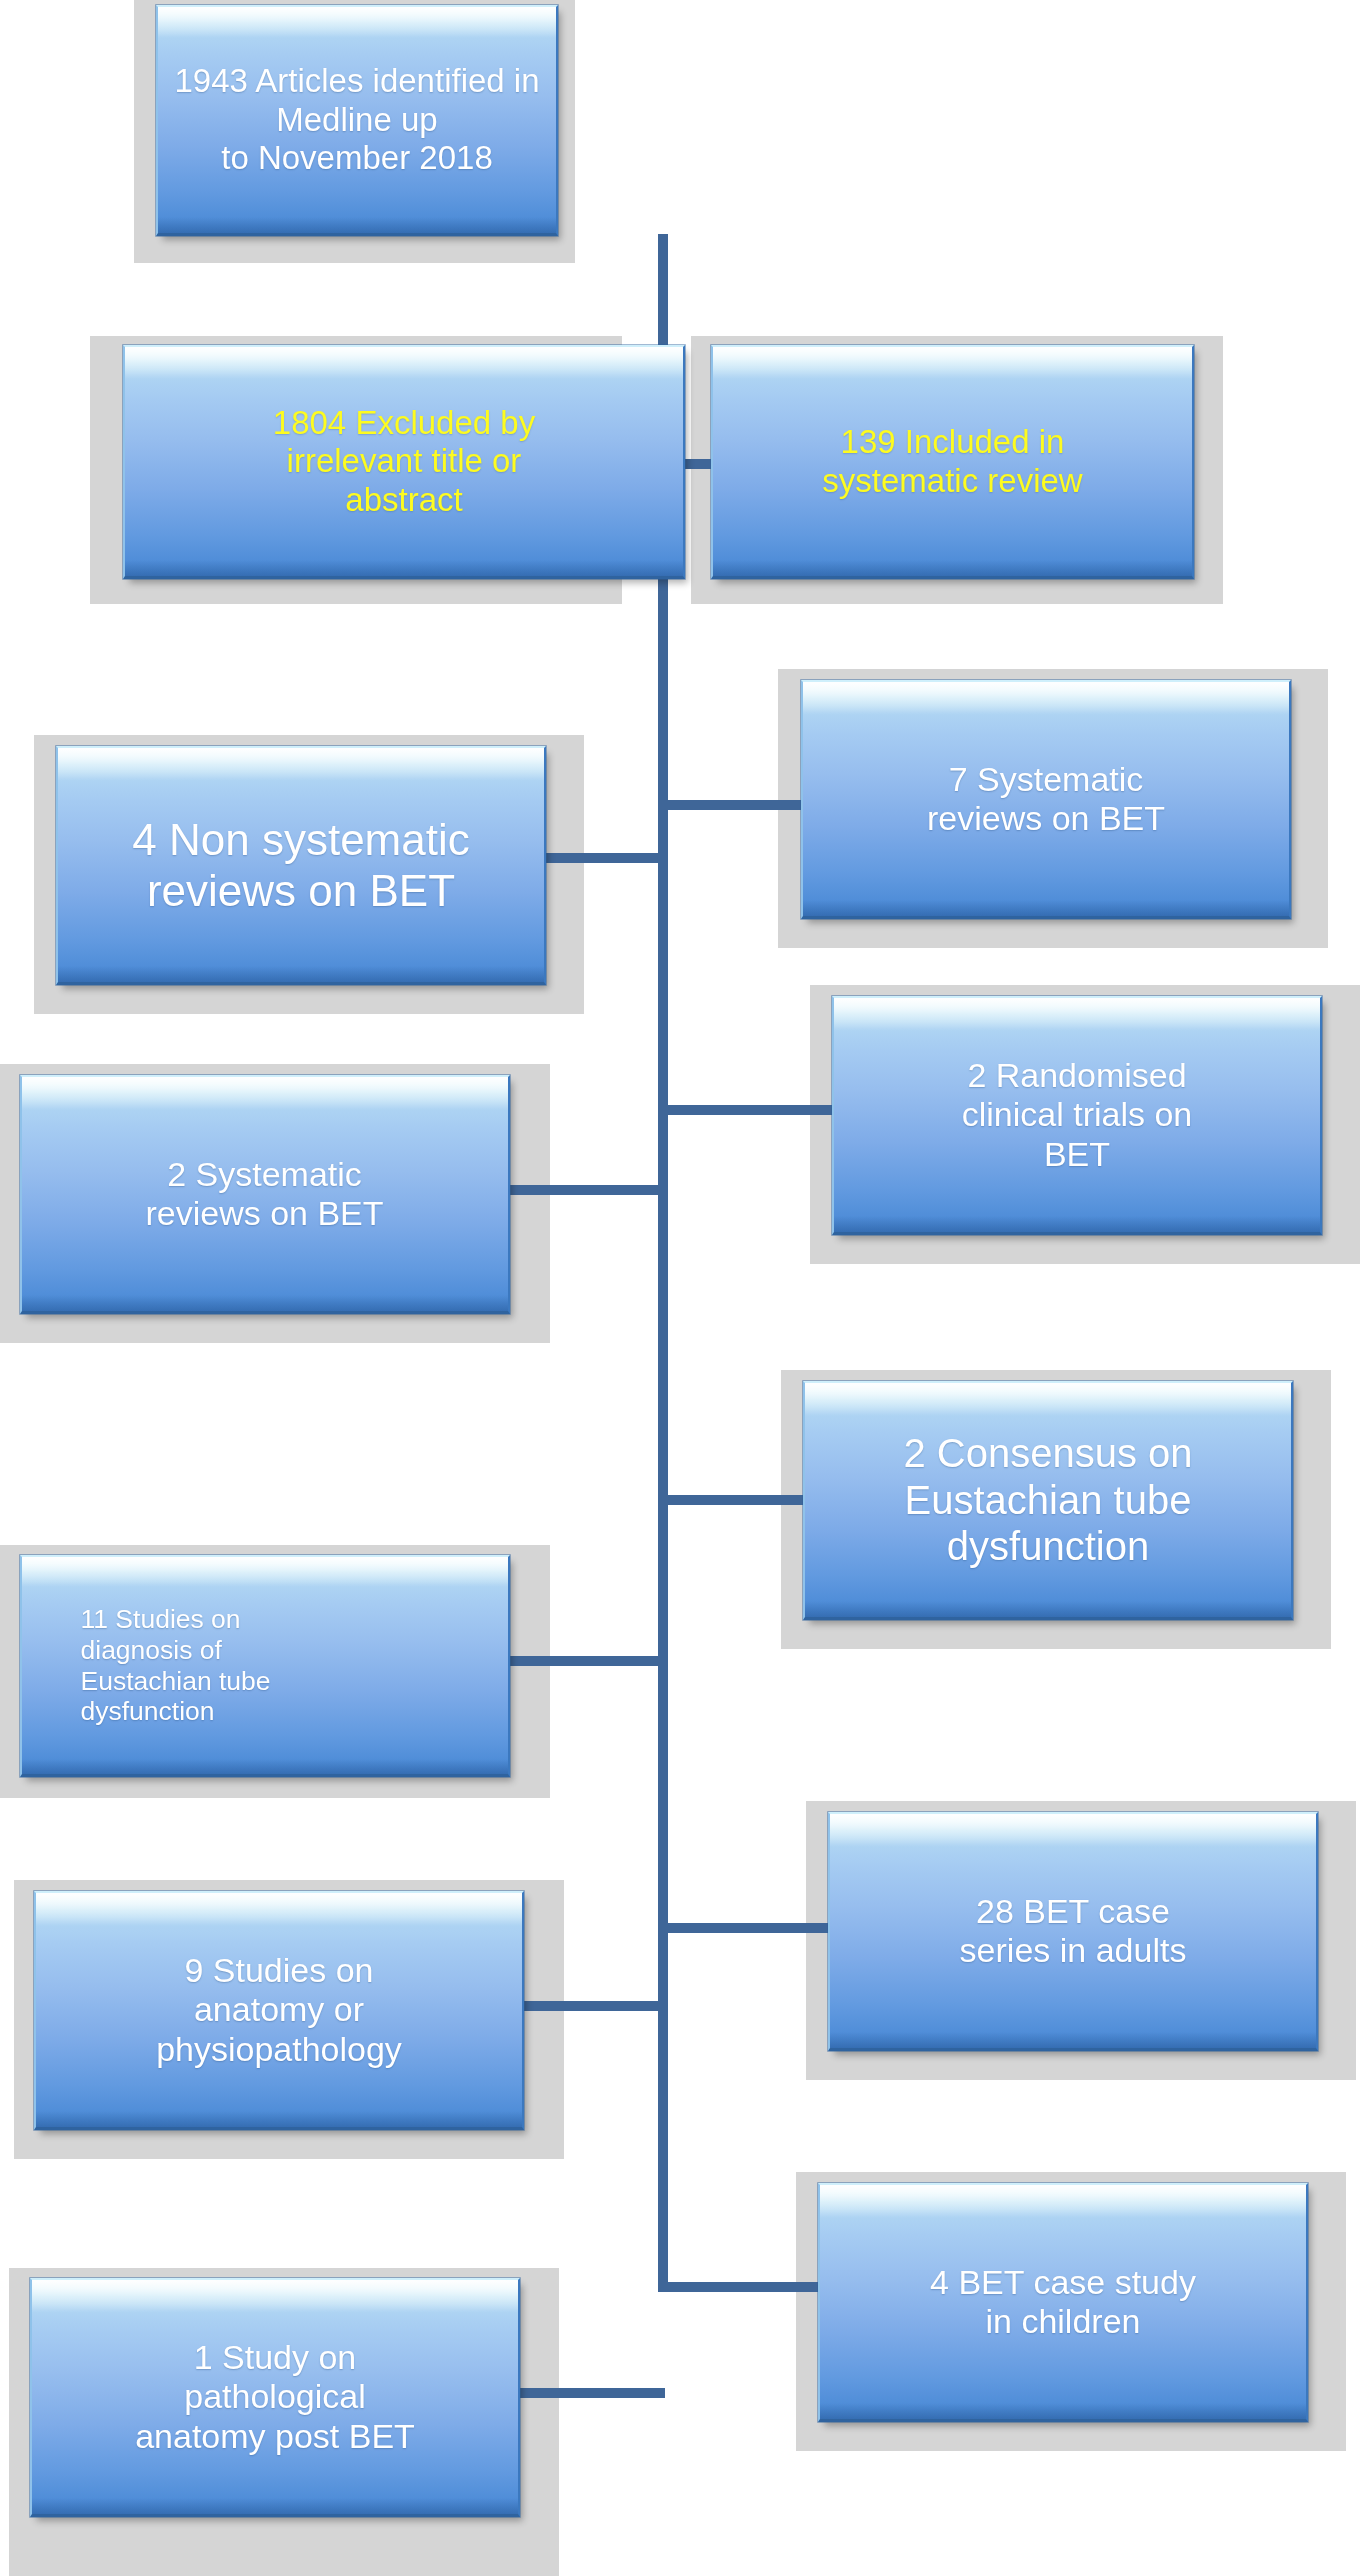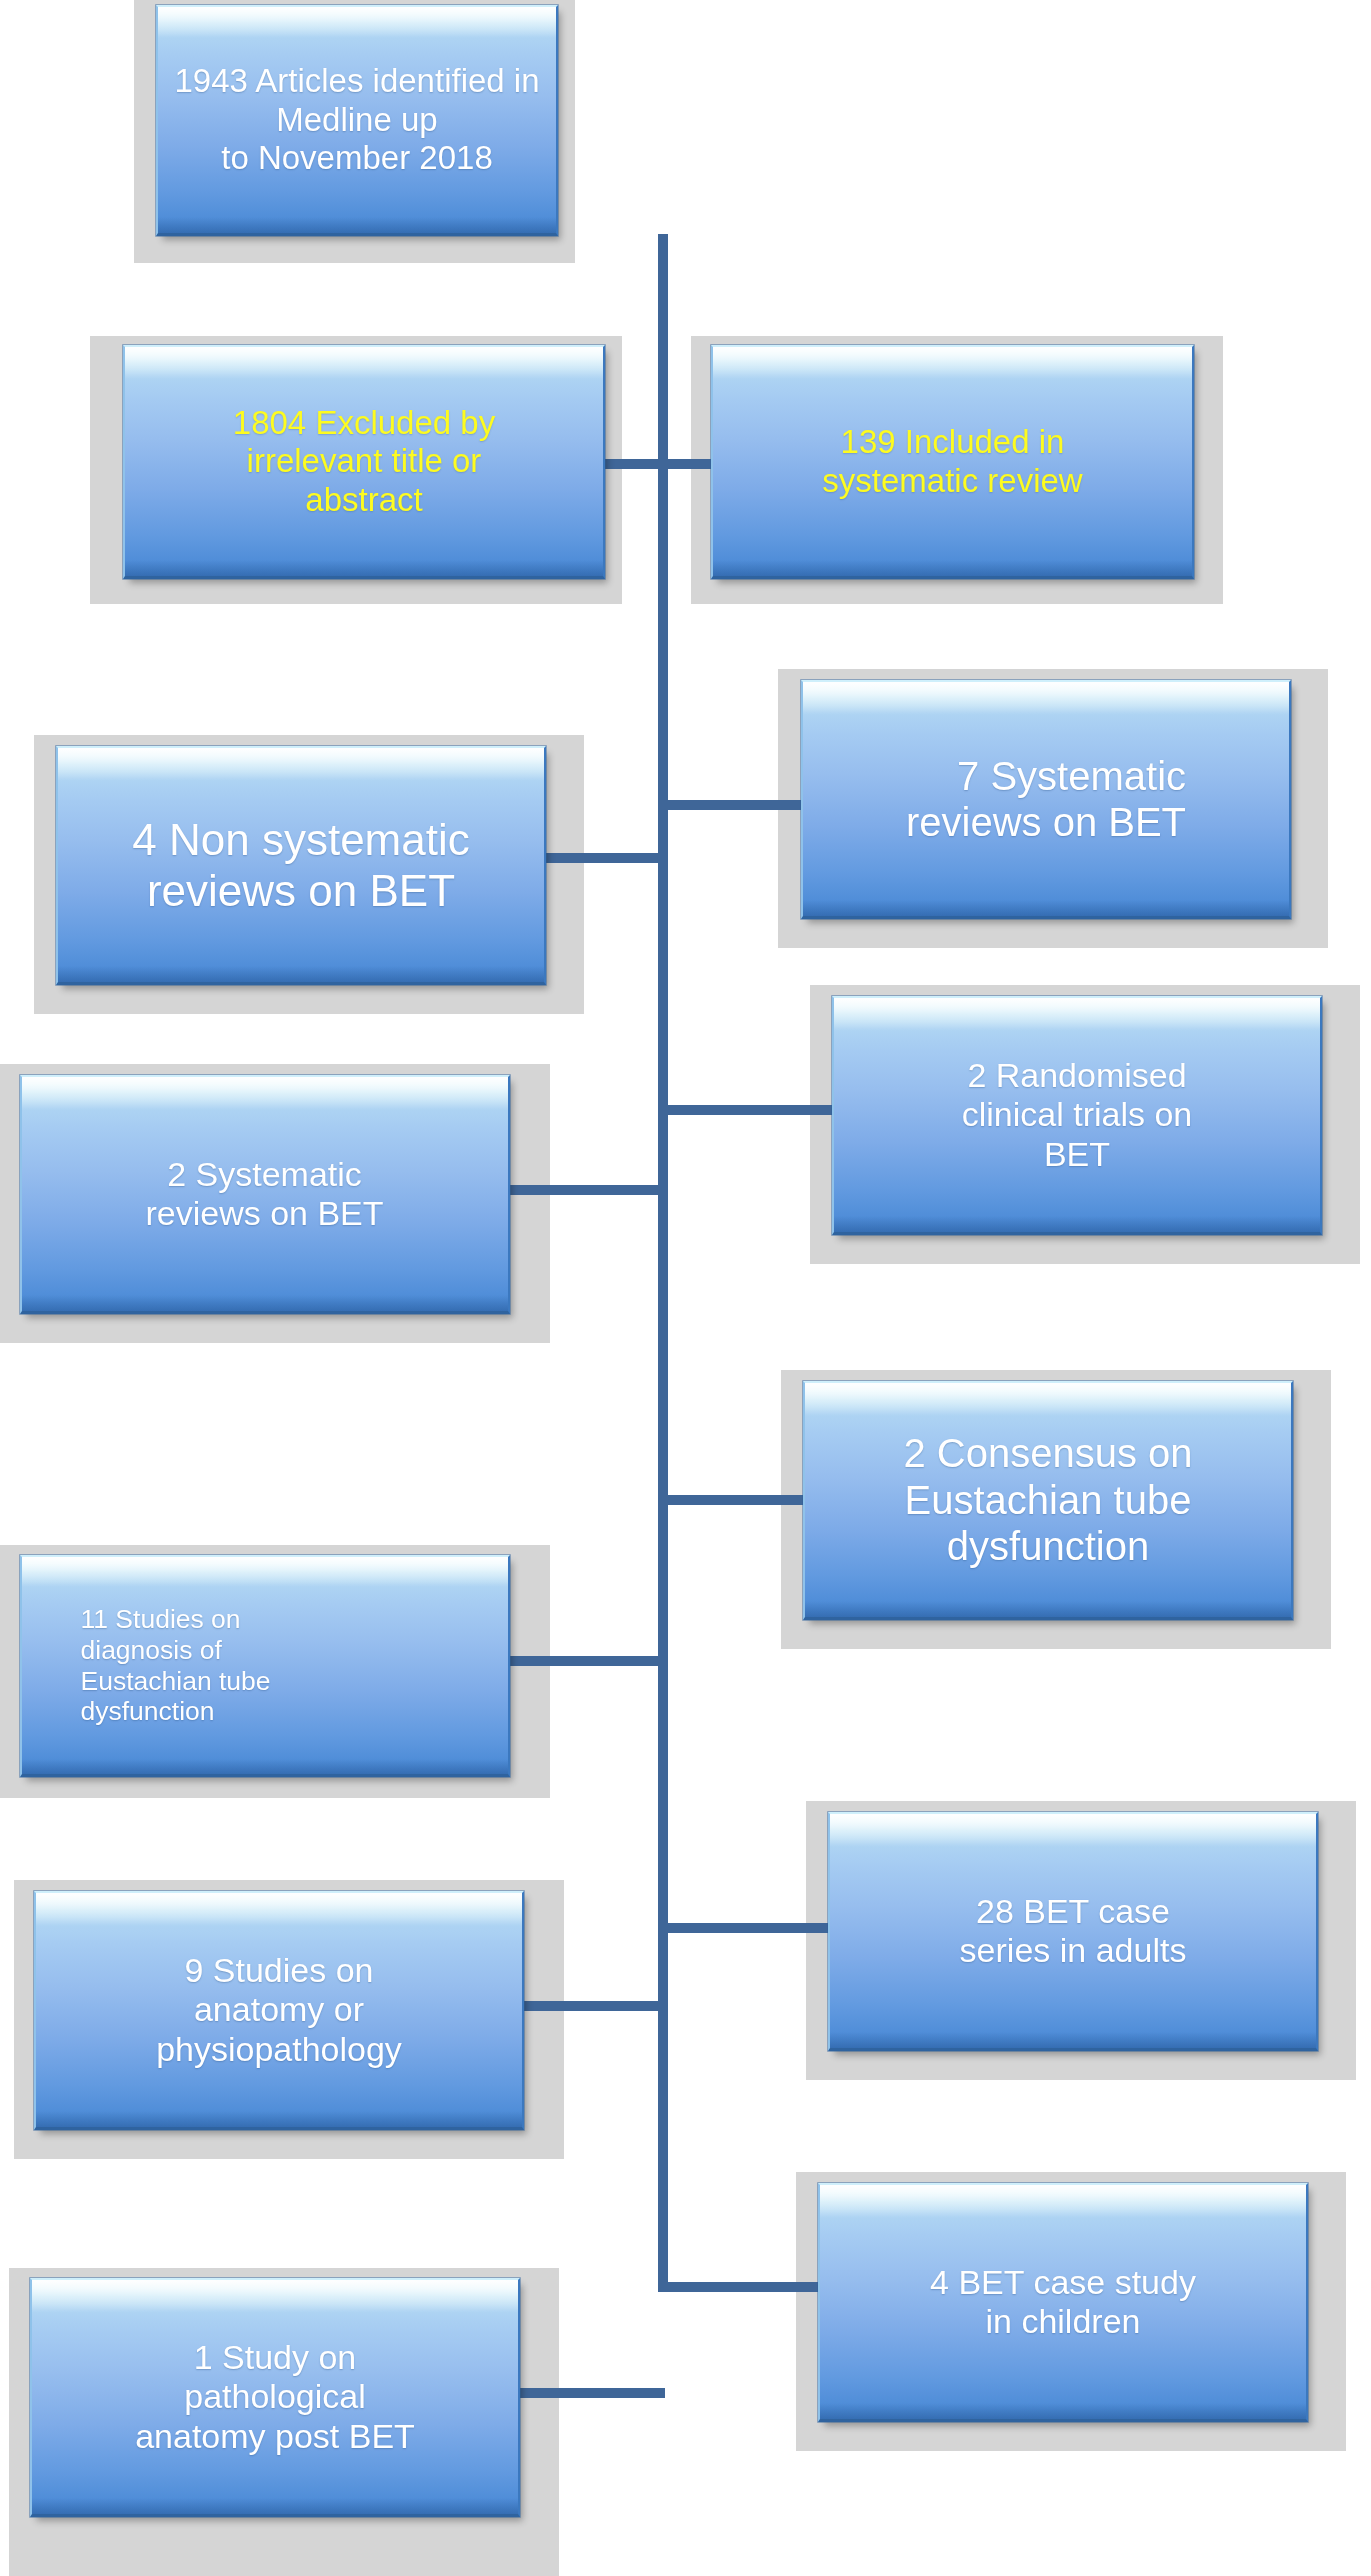--- a/index.html
+++ b/index.html
@@ -105,21 +105,21 @@
 
   <div class="frame" style="left:134px; top:0px; width:441px; height:263px;"></div>
   <div class="node" style="left:156px; top:4.7px; width:402px; height:231px;">
     <span class="label" style="font-size:33px;">1943 Articles identified in Medline up
 to November 2018</span>
   </div>
 
   <div class="conn v" style="left:658px; top:234px; height:248px;"></div>
 
   <div class="frame" style="left:90px; top:336px; width:532px; height:268px;"></div>
-  <div class="node yellow" style="left:123px; top:345px; width:482px; height:234px;">
+  <div class="node yellow" style="left:123px; top:345px; width:562px; height:234px;">
     <span class="label" style="font-size:33px;">1804 Excluded by
 irrelevant title or
 abstract</span>
   </div>
 
   <div class="frame" style="left:691px; top:336px; width:532px; height:268px;"></div>
   <div class="node yellow" style="left:711px; top:345px; width:483px; height:234px;align-items:center;">
     <span class="label" style="font-size:33px;">139 Included in
 systematic review</span>
   </div>
@@ -131,21 +131,21 @@
 
   <div class="frame" style="left:34px; top:735px; width:550px; height:279px;"></div>
   <div class="node" style="left:56px; top:746px; width:490px; height:239px;">
     <span class="label" style="font-size:44px;">4 Non systematic
 reviews on BET</span>
   </div>
   <div class="conn h" style="left:540px; top:853px; width:125px;"></div>
 
   <div class="frame" style="left:778px; top:669px; width:550px; height:279px;"></div>
   <div class="node" style="left:801px; top:680px; width:490px; height:239px;">
-    <span class="label" style="font-size:40px;text-align:right;">7 Systematic
+    <span class="label" style="font-size:34px;">7 Systematic
 reviews on BET</span>
   </div>
   <div class="conn h" style="left:658px; top:800px; width:148px;"></div>
 
   <div class="frame" style="left:0px; top:1064px; width:550px; height:279px;"></div>
   <div class="node" style="left:19.5px; top:1075px; width:490px; height:239px;">
     <span class="label" style="font-size:34px;">2 Systematic
 reviews on BET</span>
   </div>
   <div class="conn h" style="left:504px; top:1185px; width:161px;"></div>

